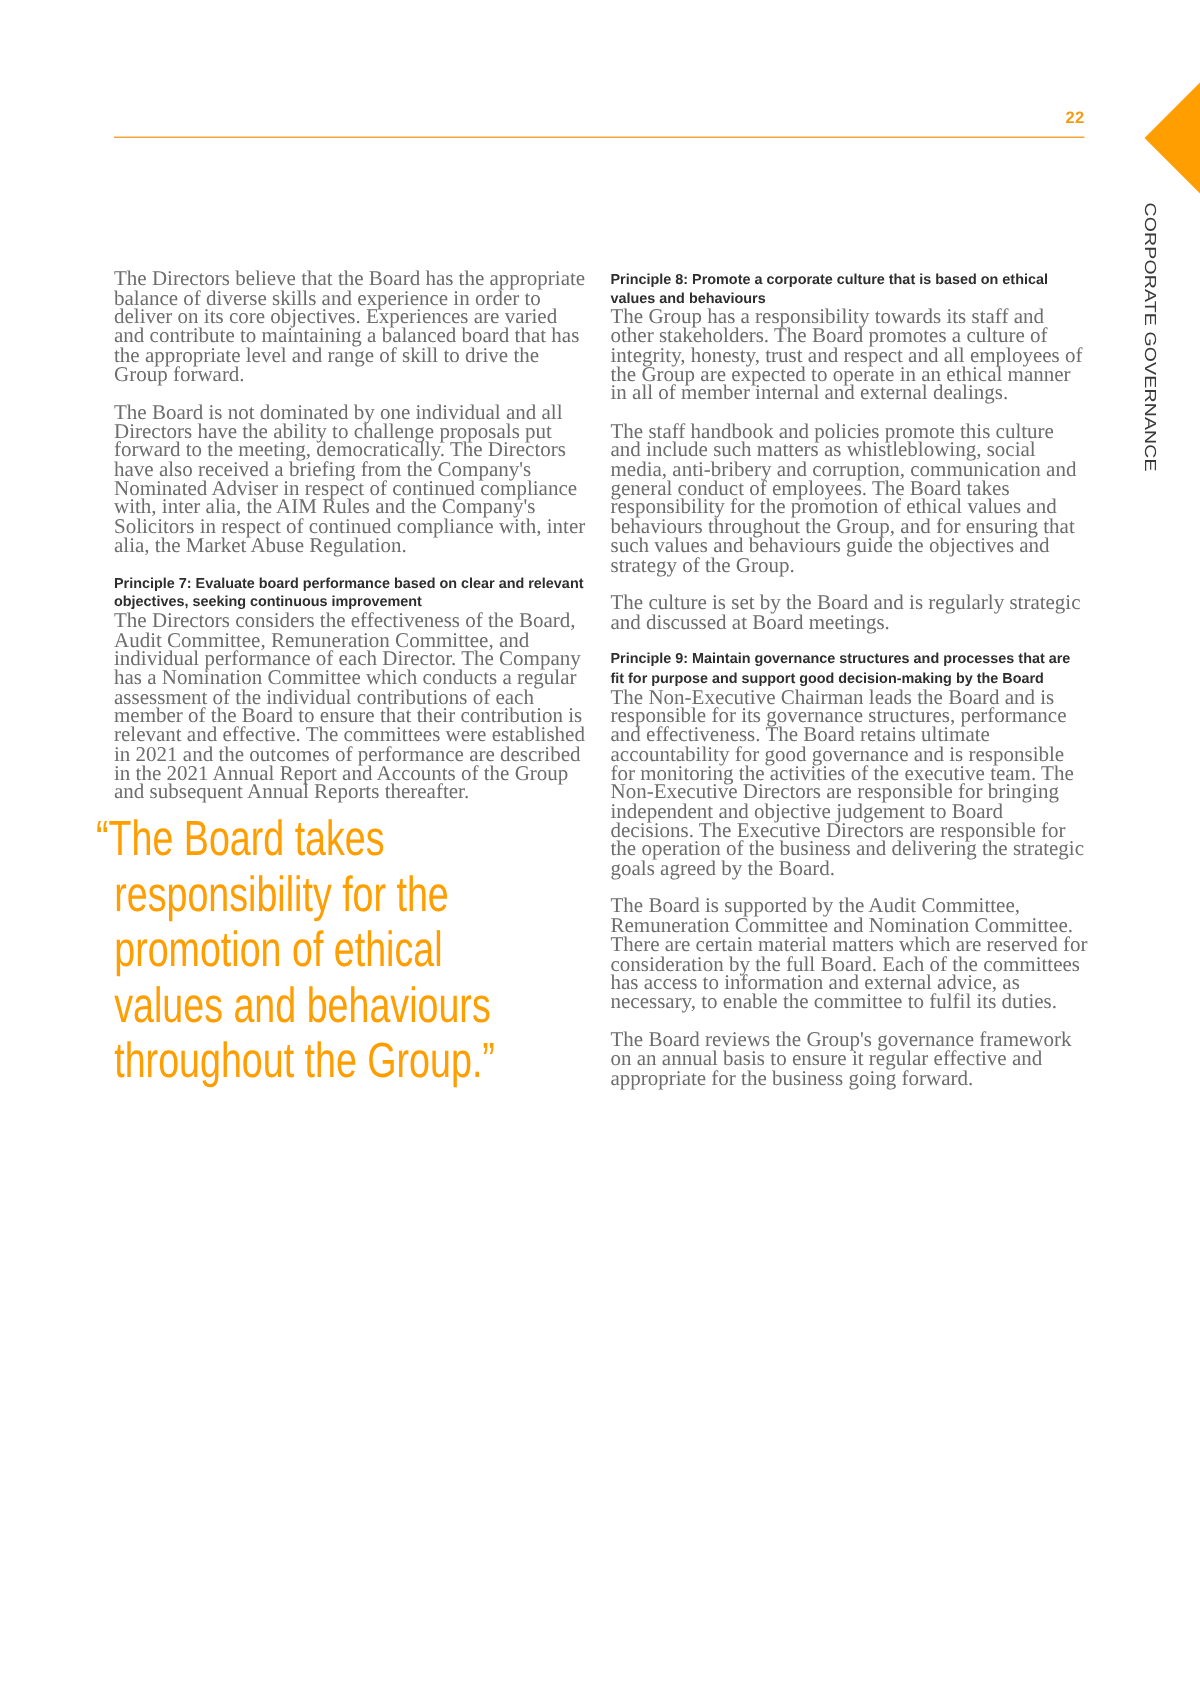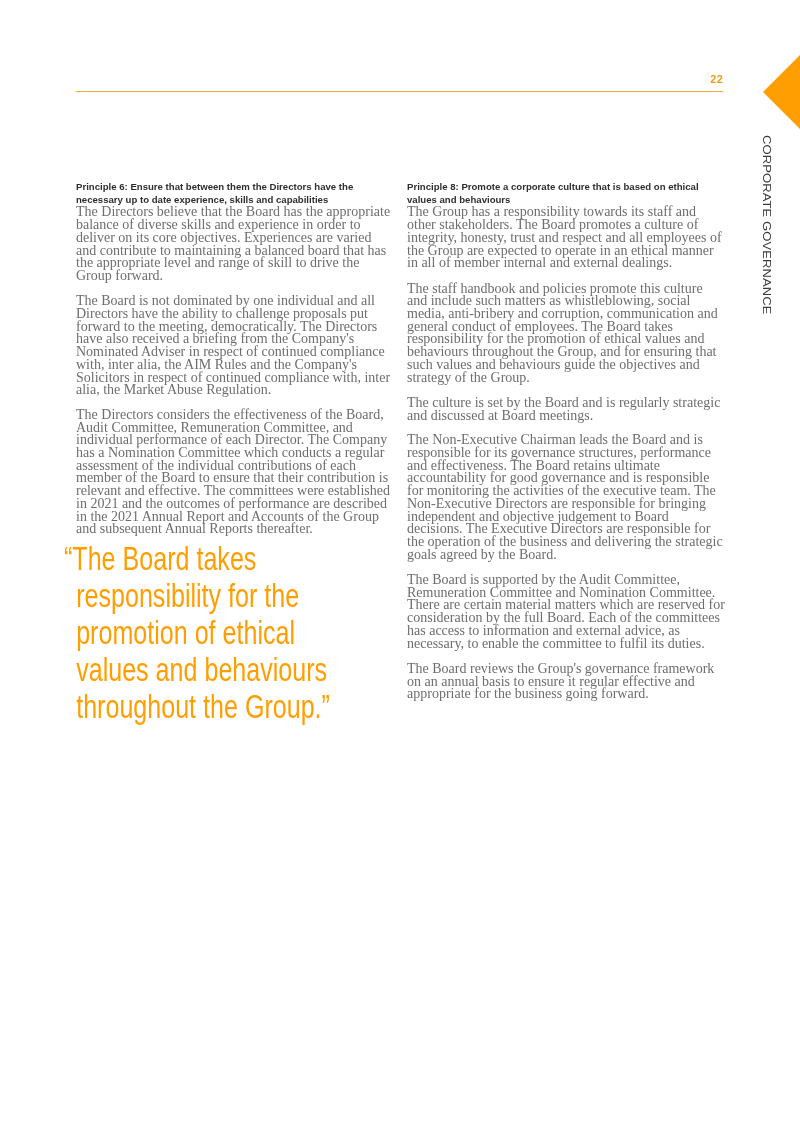--- a/index.html
+++ b/index.html
@@ -112,42 +112,43 @@
 </head>
 <body>
 
 <div class="page-number">22</div>
 <div class="header-rule"></div>
 <div class="corner-tab"></div>
 <div class="section-label">CORPORATE GOVERNANCE</div>
 
 <div class="column col-left">
   <div class="principle">
-    <p class="heading">Principle 6: Ensure that between them the Directors have the necessary up to date experience, skills and capabilities</p>
     <p class="para">The Directors believe that the Board has the appropriate balance of diverse skills and experience in order to deliver on its core objectives. Experiences are varied and contribute to maintaining a balanced board that has the appropriate level and range of skill to drive the Group forward.</p>
     <p class="para">The Board is not dominated by one individual and all Directors have the ability to challenge proposals put forward to the meeting, democratically. The Directors have also received a briefing from the Company's Nominated Adviser in respect of continued compliance with, inter alia, the AIM Rules and the Company's Solicitors in respect of continued compliance with, inter alia, the Market Abuse Regulation.</p>
   </div>
   <div class="principle">
+    <p class="heading">Principle 7: Evaluate board performance based on clear and relevant objectives, seeking continuous improvement</p>
     <p class="para">The Directors considers the effectiveness of the Board, Audit Committee, Remuneration Committee, and individual performance of each Director. The Company has a Nomination Committee which conducts a regular assessment of the individual contributions of each member of the Board to ensure that their contribution is relevant and effective. The committees were established in 2021 and the outcomes of performance are described in the 2021 Annual Report and Accounts of the Group and subsequent Annual Reports thereafter.</p>
   </div>
 </div>
 
 <div class="pullquote">
   <span class="pq-line first">“The Board takes</span>
   <span class="pq-line">responsibility for the</span>
   <span class="pq-line">promotion of ethical</span>
   <span class="pq-line">values and behaviours</span>
   <span class="pq-line">throughout the Group.”</span>
 </div>
 
 <div class="column col-right">
   <div class="principle">
     <p class="heading">Principle 8: Promote a corporate culture that is based on ethical values and behaviours</p>
     <p class="para">The Group has a responsibility towards its staff and other stakeholders. The Board promotes a culture of integrity, honesty, trust and respect and all employees of the Group are expected to operate in an ethical manner in all of member internal and external dealings.</p>
     <p class="para">The staff handbook and policies promote this culture and include such matters as whistleblowing, social media, anti-bribery and corruption, communication and general conduct of employees. The Board takes responsibility for the promotion of ethical values and behaviours throughout the Group, and for ensuring that such values and behaviours guide the objectives and strategy of the Group.</p>
     <p class="para">The culture is set by the Board and is regularly strategic and discussed at Board meetings.</p>
   </div>
   <div class="principle">
+    <p class="heading">Principle 9: Maintain governance structures and processes that are fit for purpose and support good decision-making by the Board</p>
     <p class="para">The Non-Executive Chairman leads the Board and is responsible for its governance structures, performance and effectiveness. The Board retains ultimate accountability for good governance and is responsible for monitoring the activities of the executive team. The Non-Executive Directors are responsible for bringing independent and objective judgement to Board decisions. The Executive Directors are responsible for the operation of the business and delivering the strategic goals agreed by the Board.</p>
     <p class="para">The Board is supported by the Audit Committee, Remuneration Committee and Nomination Committee. There are certain material matters which are reserved for consideration by the full Board. Each of the committees has access to information and external advice, as necessary, to enable the committee to fulfil its duties.</p>
     <p class="para">The Board reviews the Group's governance framework on an annual basis to ensure it regular effective and appropriate for the business going forward.</p>
   </div>
 </div>
 
 </body></html>

